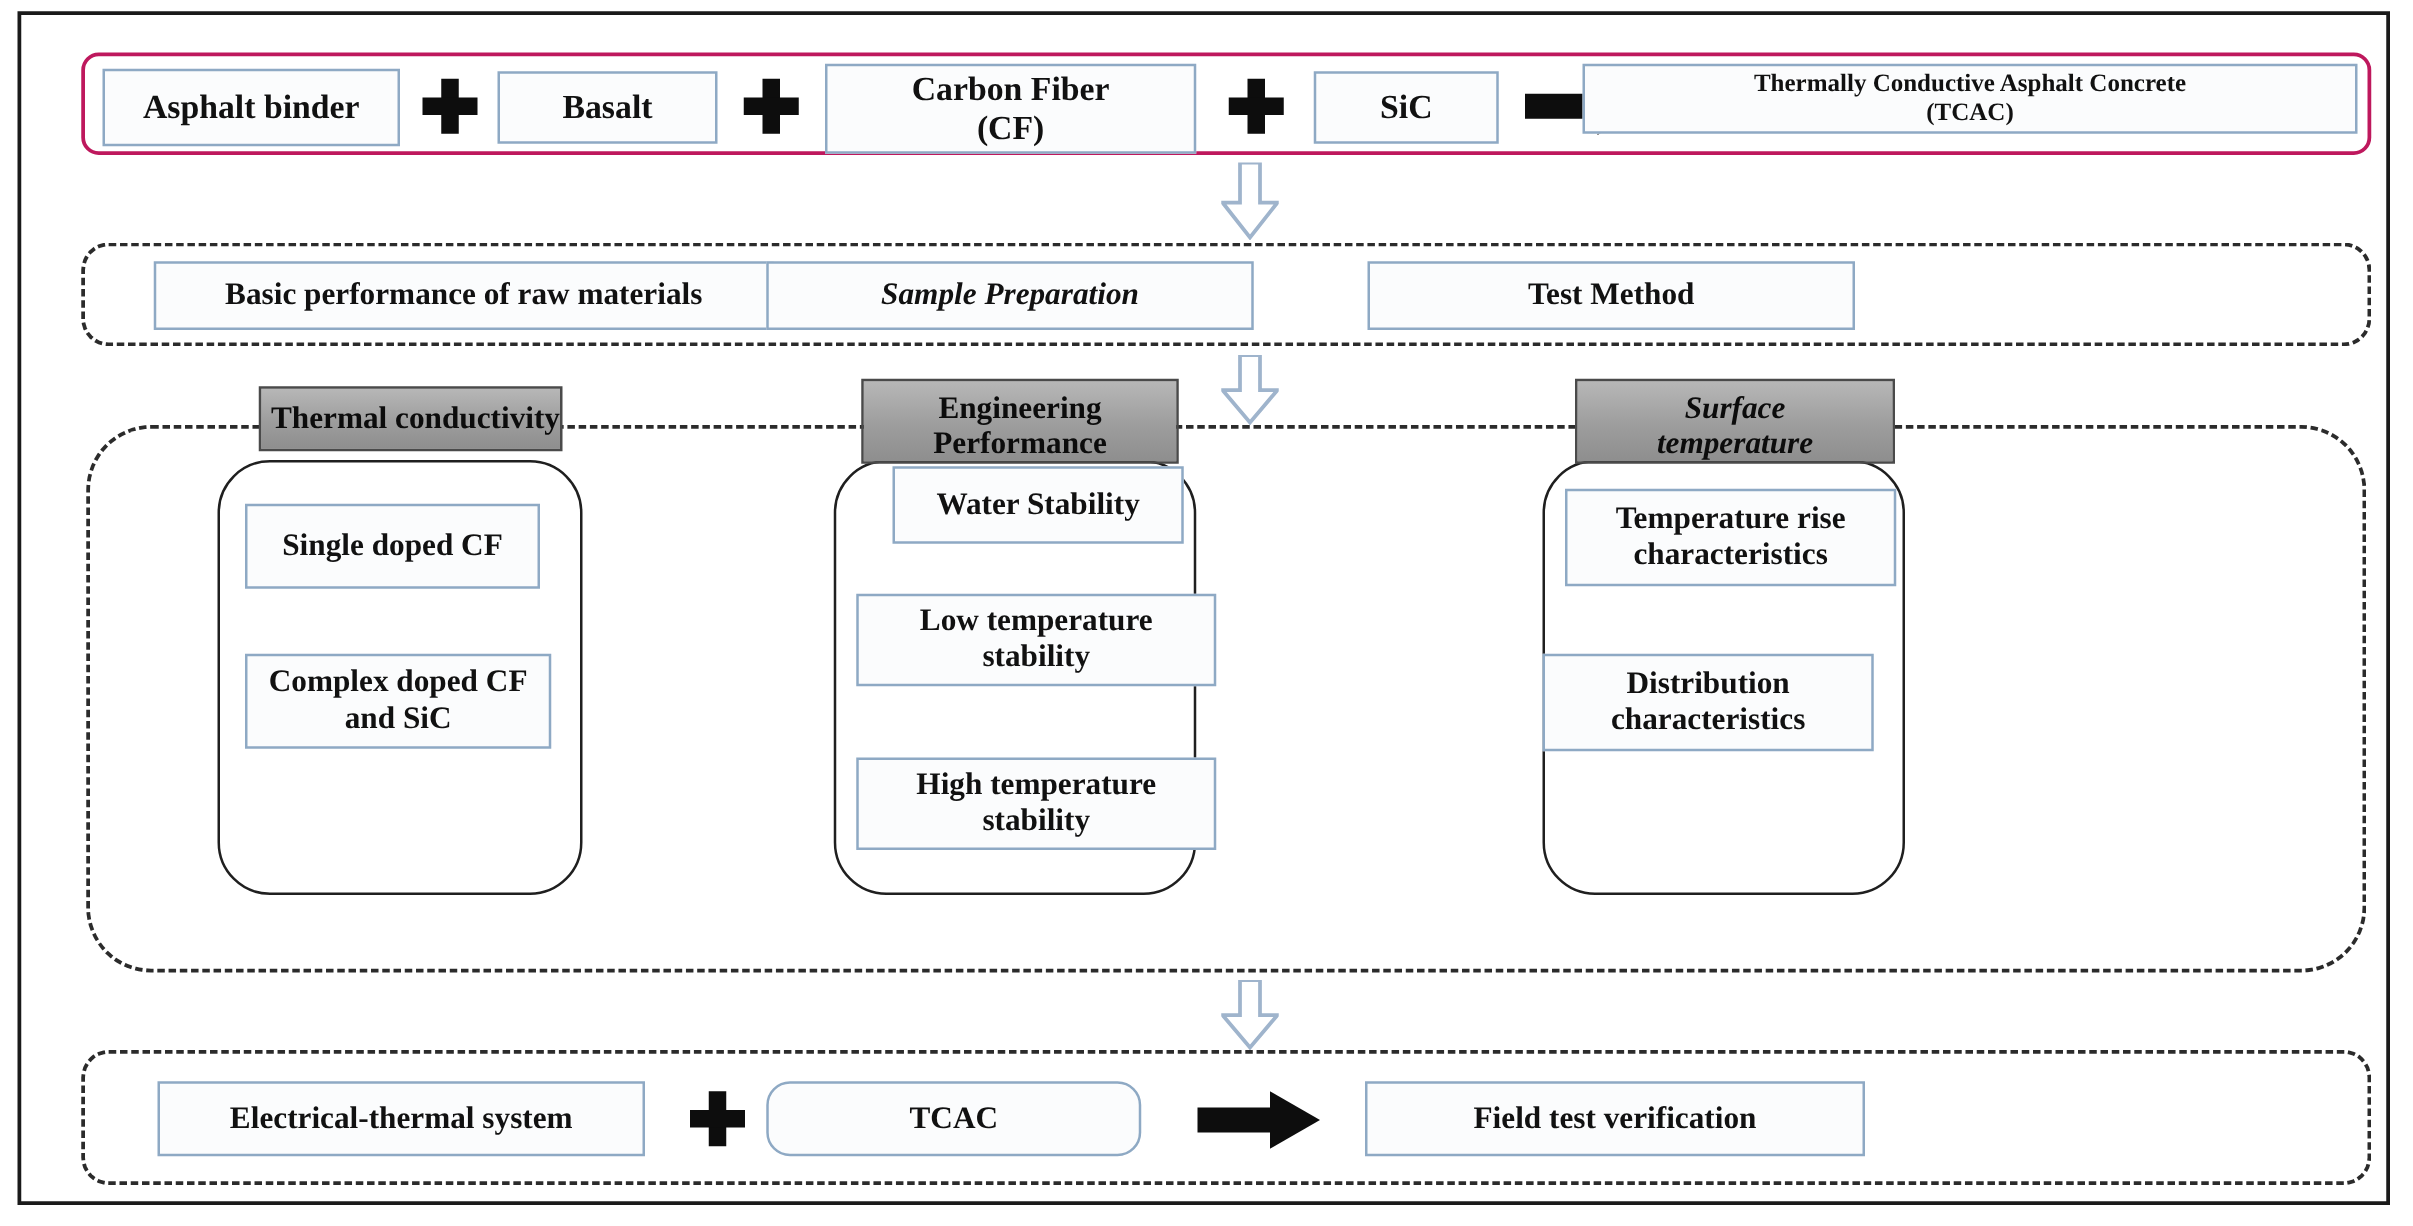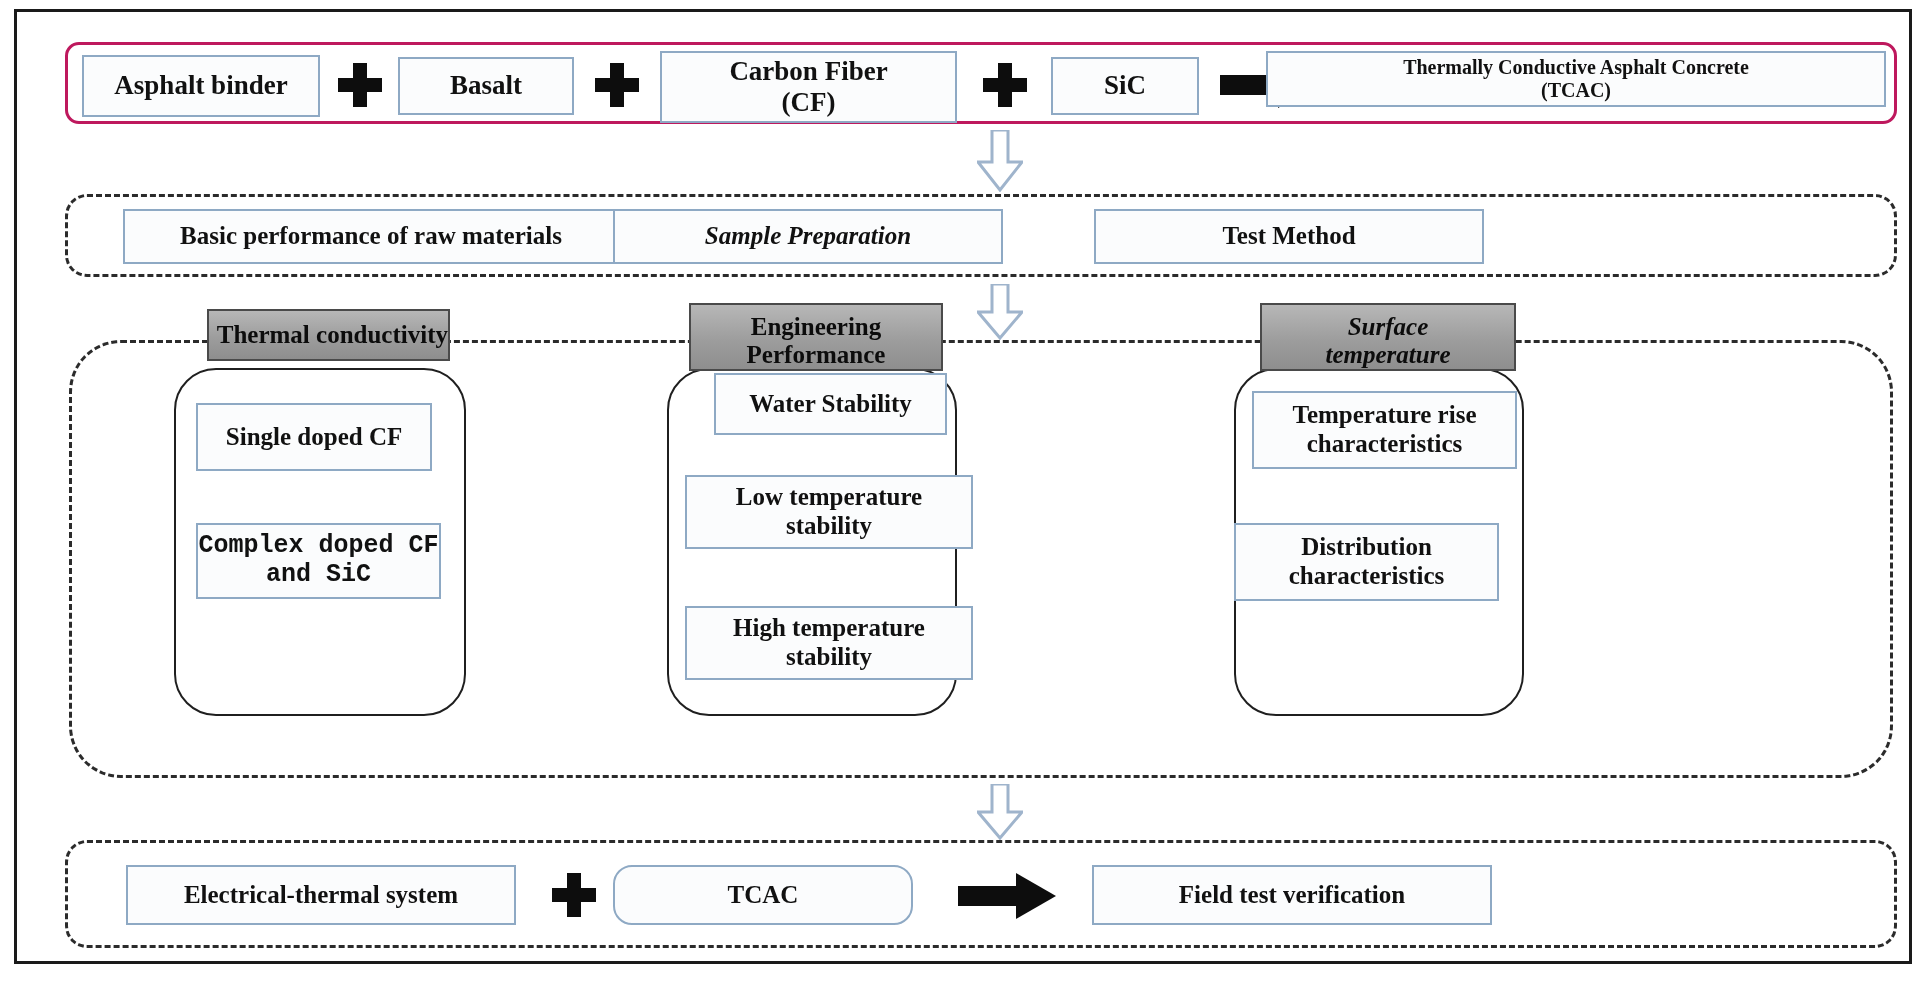--- a/index.html
+++ b/index.html
@@ -210,21 +210,21 @@
 
     <div class="dashed sec3">
 
       <div class="group-panel" style="left:102px; top:25px; width:292px; height:348px;"></div>
       <div class="gray-cap" style="left:135px; top:-34px; width:243px; height:52px; font-size:25px;">
         <span>Thermal conductivity</span>
       </div>
       <div class="bluebox" style="left:124px; top:60px; width:236px; height:68px; font-size:25px; flex-direction:column;">
         <span>Single doped CF</span>
       </div>
-      <div class="bluebox" style="left:124px; top:180px; width:245px; height:76px; font-size:25px; flex-direction:column;font-family:Liberation Mono, monospace;">
+      <div class="bluebox" style="left:124px; top:180px; width:245px; height:76px; font-size:25px; flex-direction:column;">
         <span>Complex doped CF</span>
         <span>and SiC</span>
       </div>
 
       <div class="group-panel" style="left:595px; top:25px; width:290px; height:348px;"></div>
       <div class="gray-cap" style="left:617px; top:-40px; width:254px; height:68px; font-size:25px; flex-direction:column;">
         <span>Engineering</span>
         <span>Performance</span>
       </div>
       <div class="bluebox" style="left:642px; top:30px; width:233px; height:62px; font-size:25px; flex-direction:column;">

